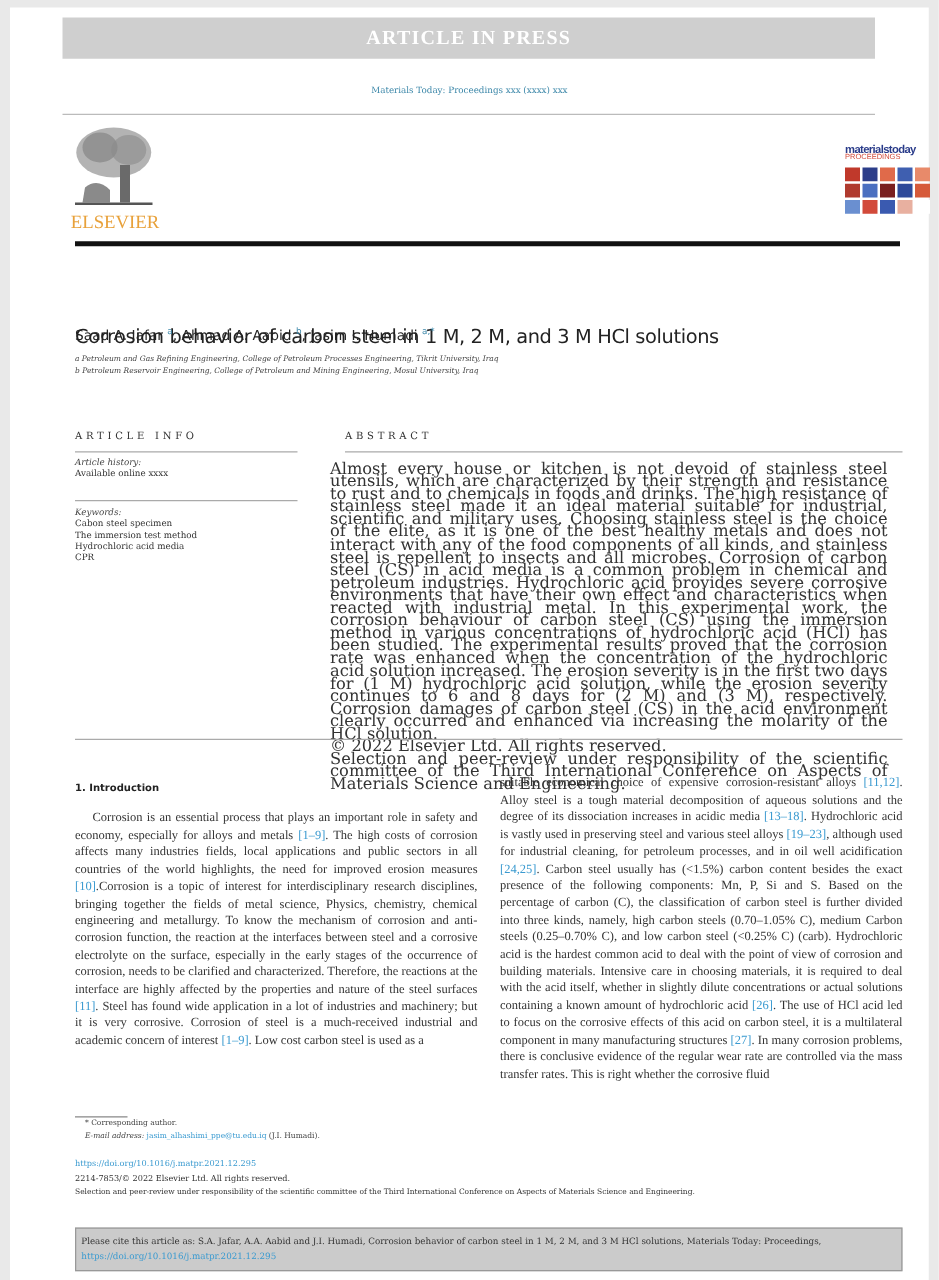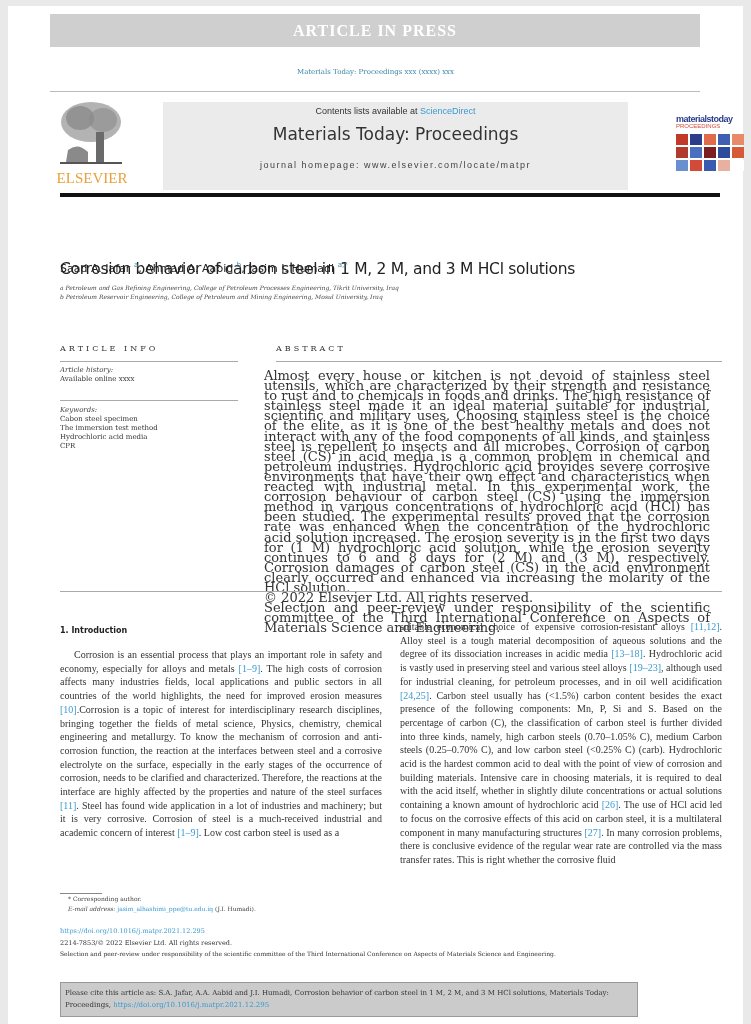--- a/index.html
+++ b/index.html
@@ -34,21 +34,21 @@
   .abstract p { margin:0; }
   .intro-h { position:absolute; left:52px; top:620px; font-family:"DejaVu Sans", sans-serif; font-weight:bold; font-size:8px; color:#222; }
   .col { position:absolute; font-size:10px; line-height:13.7px; color:#333; text-align:justify;font-family:Liberation Serif, serif; }
   .col .ref { color:#3a9ad0; }
   .fn-rule { position:absolute; left:52px; top:887px; width:42px; height:1px; background:#888; }
   .fn { position:absolute; left:60px; font-size:6px; color:#444; white-space:nowrap; }
   .fn .lnk { color:#3a9ad0; }
   .doi { position:absolute; left:52px; top:921px; font-size:6.5px; color:#3a9ad0; }
   .issn { position:absolute; left:52px; top:933px; font-size:6.5px; color:#333; }
   .sel { position:absolute; left:52px; top:944px; font-size:6px; color:#333; white-space:nowrap; }
-  .cite { position:absolute; left:52px; top:976px; width:578px; height:35px; background:#cbcbcb; border:1px solid #999; box-sizing:border-box; font-size:7px; line-height:12px; color:#333; padding:4px 4px; }
+  .cite { position:absolute; left:52px; top:976px; width:662px; height:35px; background:#cbcbcb; border:1px solid #999; box-sizing:border-box; font-size:7px; line-height:12px; color:#333; padding:4px 4px; }
   .cite .lnk { color:#3a9ad0; }
 </style>
 </head>
 <body>
 
 <div class="page">
   <div class="aip">ARTICLE IN PRESS</div>
   <div class="jref">Materials Today: Proceedings xxx (xxxx) xxx</div>
   <div class="hdr-rule-top"></div>
 
@@ -57,27 +57,20 @@
       <ellipse cx="33" cy="24" rx="30" ry="20" fill="#9a9a9a" opacity="0.75"></ellipse>
       <ellipse cx="22" cy="20" rx="14" ry="12" fill="#7d7d7d" opacity="0.6"></ellipse>
       <ellipse cx="45" cy="22" rx="14" ry="12" fill="#8a8a8a" opacity="0.6"></ellipse>
       <rect x="38" y="34" width="8" height="30" fill="#6a6a6a"></rect>
       <path d="M10 52 Q20 44 30 54 L30 64 L8 64 Z" fill="#8a8a8a"></path>
       <rect x="2" y="64" width="62" height="2" fill="#555"></rect>
     </svg>
     <div class="wm">ELSEVIER</div>
   </div>
 
-  <div class="masthead">
-    <div class="contents">
-      <span>Contents lists available at </span><span class="sd">ScienceDirect</span>
-    </div>
-    <div class="jtitle">Materials Today: Proceedings</div>
-    <div class="homepage">journal homepage: www.elsevier.com/locate/matpr</div>
-  </div>
 
   <div class="cover">
     <div class="brand">materialstoday</div>
     <div class="brand2">PROCEEDINGS</div>
     <div class="grid">
       <span style="background:#c0392b"></span>
         <span style="background:#2c3e8a"></span>
         <span style="background:#e06a4a"></span>
         <span style="background:#3f5fb0"></span>
         <span style="background:#e88a6a"></span>

